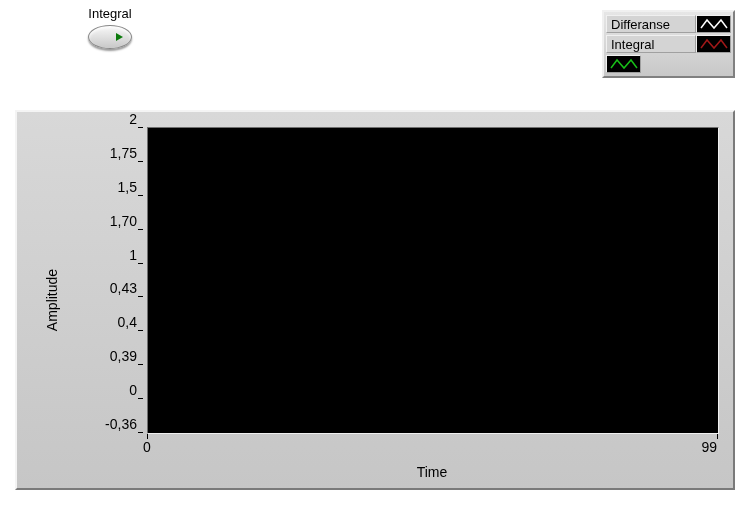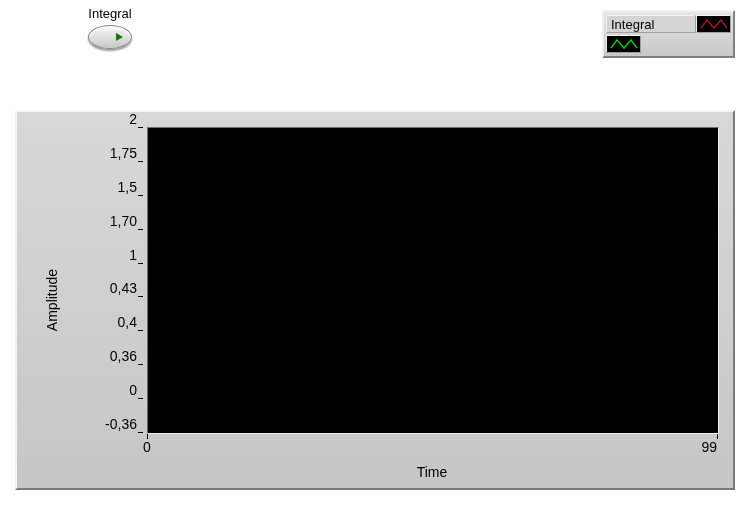--- a/index.html
+++ b/index.html
@@ -189,20 +189,28 @@
 
 <div class="top-left">
   <div class="subtitle">Integral</div>
   <div class="boolean-btn">
     <div class="indicator"></div>
   </div>
 </div>
 
 <div class="legend-box">
   <div class="legend-row">
+    <div class="legend-label">Differanse</div>
+    <div class="legend-swatch">
+      <svg width="28" height="12">
+          <polyline points="1,10 7,2 14,10 21,2 27,10" fill="none" stroke-width="1.5" stroke="#ffffff"></polyline>
+        </svg>
+    </div>
+  </div>
+  <div class="legend-row">
     <div class="legend-label">Integral</div>
     <div class="legend-swatch">
       <svg width="28" height="12">
           <polyline points="1,10 7,2 14,10 21,2 27,10" fill="none" stroke-width="1.5" stroke="#a01818"></polyline>
         </svg>
     </div>
   </div>
   <div class="legend-row">
     <div class="legend-swatch">
       <svg width="28" height="12">
@@ -238,21 +246,21 @@
       </div>
     <div class="y-tick" style="top:55.56%">
         <span>0,43</span>
         <div class="tickmark"></div>
       </div>
     <div class="y-tick" style="top:66.67%">
         <span>0,4</span>
         <div class="tickmark"></div>
       </div>
     <div class="y-tick" style="top:77.78%">
-        <span>0,36</span>
+        <span>0,39</span>
         <div class="tickmark"></div>
       </div>
     <div class="y-tick" style="top:88.89%">
         <span>0</span>
         <div class="tickmark"></div>
       </div>
     <div class="y-tick" style="top:100%">
         <span>-0,36</span>
         <div class="tickmark"></div>
       </div>

